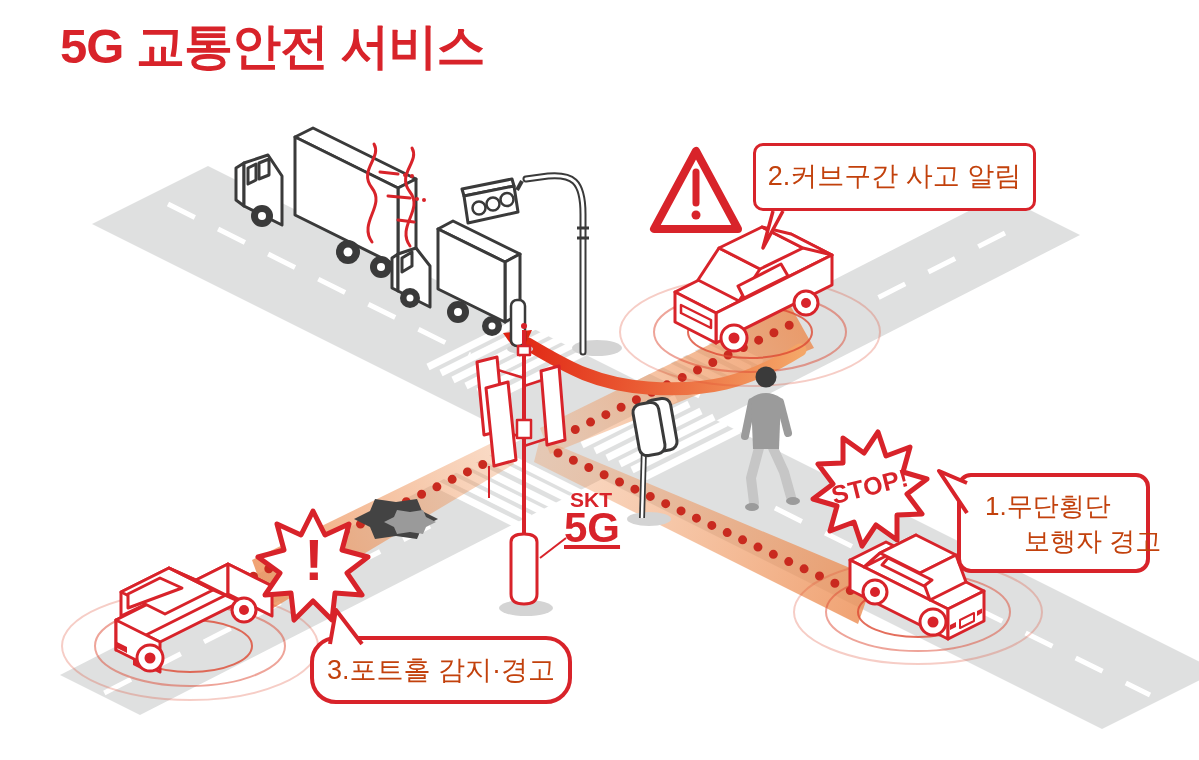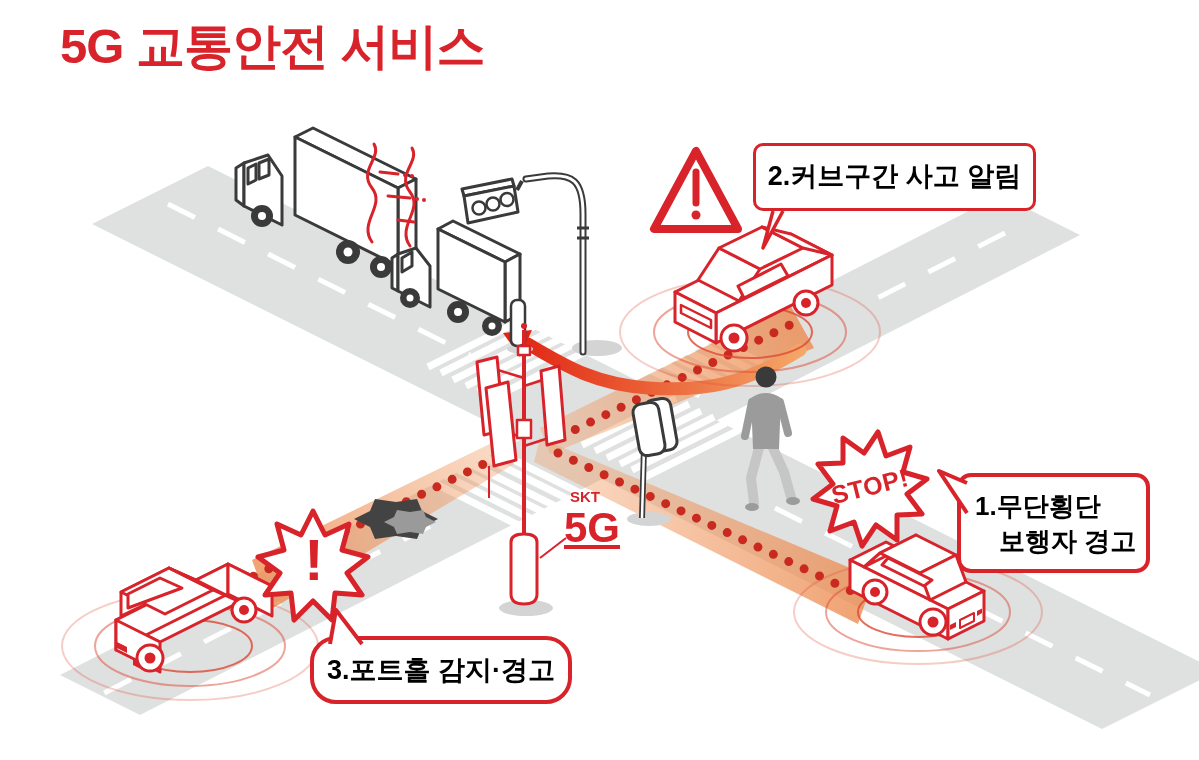--- a/index.html
+++ b/index.html
@@ -1,31 +1,31 @@
 <!DOCTYPE html>
 <html><head>
 <meta charset="utf-8">
 <style>
   html,body{margin:0;padding:0;background:#fff;}
   .stage{position:relative;width:1199px;height:760px;background:#fff;overflow:hidden;
          font-family:"Liberation Sans","DejaVu Sans",sans-serif;}
   .scene{position:absolute;left:0;top:0;}
   .page-title{position:absolute;left:60px;top:14px;font-size:49px;font-weight:800;
               color:#D8232A;letter-spacing:-1px;white-space:nowrap;text-align:center;}
-  .bubble{position:absolute;background:#fff;border:3.5px solid #D8232A;color:#000000;
-          font-weight:700;white-space:nowrap;box-sizing:border-box;}
+  .bubble{position:absolute;background:#fff;border:3.5px solid #D8232A;color:#c2410c;
+          font-weight:400;white-space:nowrap;box-sizing:border-box;}
   .bubble .tail{position:absolute;overflow:visible;}
   .b-curve{left:753px;top:143px;width:283px;height:68px;border-radius:10px;
            font-size:27px;line-height:61px;text-align:center;}
   .b-jaywalk{left:957px;top:473px;width:193px;height:100px;border-radius:14px;
-             border-width:4px;font-size:26px;line-height:35px;padding:12px 0 0 14px;}
-  .b-jaywalk .l2{margin-left:24px;}
+             border-width:4px;font-size:26px;line-height:35px;padding:12px 0 0 24px;}
+  .b-jaywalk .l2{margin-left:39px;}
   .b-pothole{left:310px;top:636px;width:262px;height:68px;border-radius:26px;
              border-width:4px;font-size:27px;line-height:60px;text-align:center;}
-  .skt-label{position:absolute;left:570px;top:488px;font-size:15px;font-weight:800;color:#D8232A;}
+  .skt-label{position:absolute;left:570px;top:488px;font-size:21px;font-weight:800;color:#D8232A;}
   .fiveg-label{position:absolute;left:564px;top:504px;font-size:42px;font-weight:800;color:#D8232A;text-decoration:underline;}
   .stop-label{position:absolute;left:808px;top:472px;width:124px;text-align:center;
               font-size:25px;font-weight:800;color:#D8232A;transform:rotate(-14deg);letter-spacing:.5px;}
   .alert-label{position:absolute;left:296px;top:531px;width:36px;text-align:center;
                font-size:58px;line-height:1;font-weight:900;color:#D8232A;}
 </style>
 </head>
 <body>
 
 <div class="stage">

